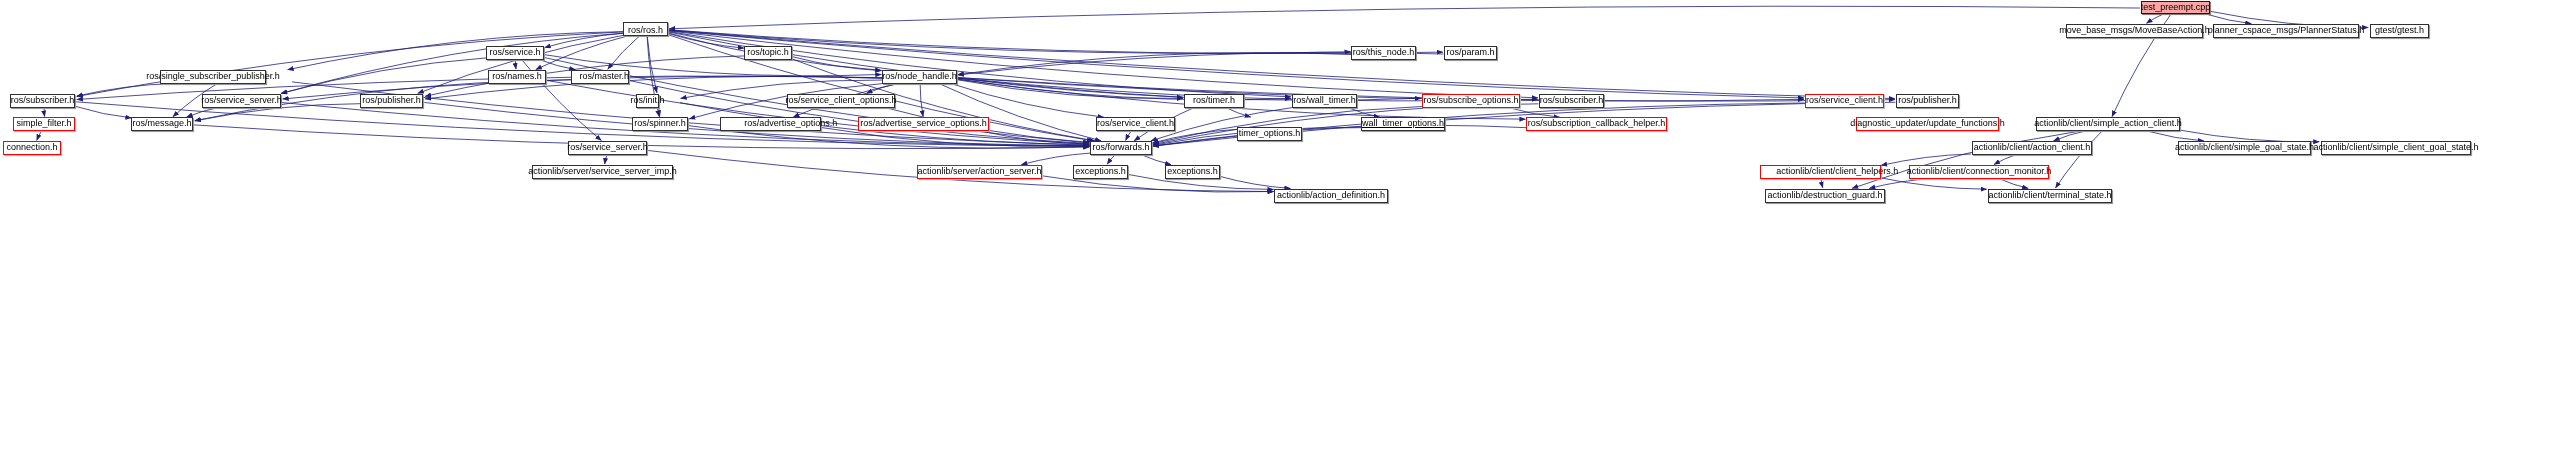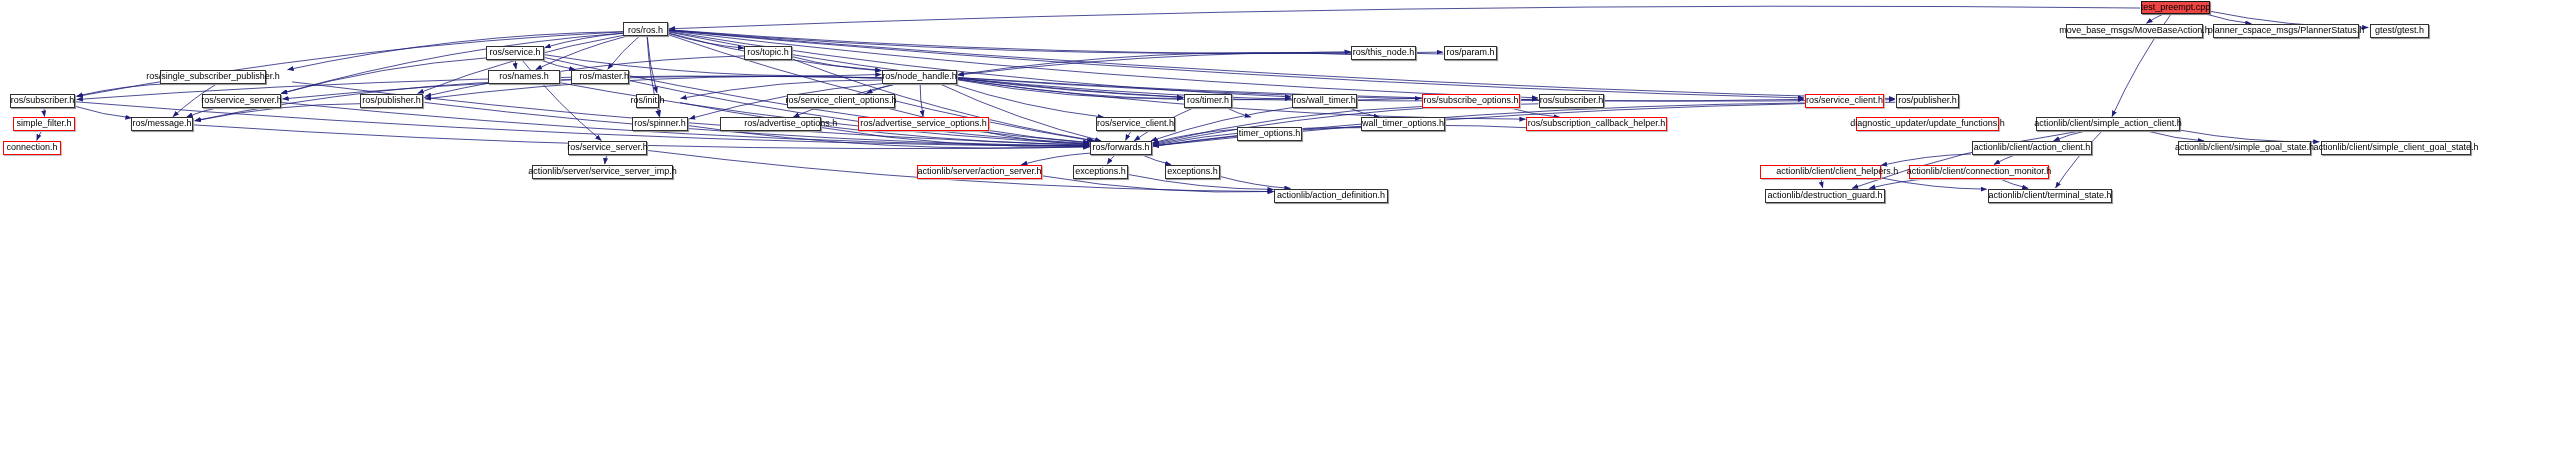--- a/index.html
+++ b/index.html
@@ -22,21 +22,21 @@
     line-height:1;
     display:flex;
     align-items:center;
     justify-content:center;
     white-space:nowrap;
     height:13.7px;
     padding:0 3.6px;
     box-shadow:1.1px 1.1px 0 0 #808080;
   }
   .node.root{
-    background:#ef4444;
+    background:#fca5a5;
     border:0.7px solid #1a1a1a;
   }
   .node.red{
     border:0.7px solid #ff0000;
     box-shadow:1.1px 1.1px 0 0 #c0c0c0;
   }
   .node.plain{
     box-shadow:1.1px 1.1px 0 0 #9a9a9a;
   }
 </style>
@@ -179,21 +179,21 @@
     </div>
     <div class="node plain" style="left: 1351px; top: 46px; width: 65px;">
       <span>ros/this_node.h</span>
     </div>
     <div class="node plain" style="left: 1444px; top: 46px; width: 53px;">
       <span>ros/param.h</span>
     </div>
     <div class="node plain" style="left: 160px; top: 70px; width: 106px;">
       <span>ros/single_subscriber_publisher.h</span>
     </div>
-    <div class="node plain" style="left: 488px; top: 70px; width: 72px;">
+    <div class="node plain" style="left: 488px; top: 70px; width: 58px;">
       <span>ros/names.h</span>
     </div>
     <div class="node plain" style="left: 571px; top: 70px; width: 58px; padding-left: 12px;">
       <span>ros/master.h</span>
     </div>
     <div class="node plain" style="left: 882px; top: 70px; width: 75px;">
       <span>ros/node_handle.h</span>
     </div>
     <div class="node plain" style="left: 10px; top: 94px; width: 65px;">
       <span>ros/subscriber.h</span>
@@ -203,21 +203,21 @@
     </div>
     <div class="node plain" style="left: 360px; top: 94px; width: 63px;">
       <span>ros/publisher.h</span>
     </div>
     <div class="node plain" style="left: 636px; top: 94px; width: 23px;">
       <span>ros/init.h</span>
     </div>
     <div class="node plain" style="left: 787px; top: 94px; width: 108px;">
       <span>ros/service_client_options.h</span>
     </div>
-    <div class="node plain" style="left: 1184px; top: 94px; width: 48px; text-align: center;">
+    <div class="node plain" style="left: 1184px; top: 94px; width: 60px; text-align: center;">
       <span>ros/timer.h</span>
     </div>
     <div class="node plain" style="left: 1292px; top: 94px; width: 65px;">
       <span>ros/wall_timer.h</span>
     </div>
     <div class="node red" style="left: 1422px; top: 94px; width: 98px;">
       <span>ros/subscribe_options.h</span>
     </div>
     <div class="node plain" style="left: 1539px; top: 94px; width: 65px;">
       <span>ros/subscriber.h</span>
@@ -242,21 +242,21 @@
     </div>
     <div class="node red" style="left: 858px; top: 117px; width: 131px;">
       <span>ros/advertise_service_options.h</span>
     </div>
     <div class="node plain" style="left: 1096px; top: 117px; width: 79px;">
       <span>ros/service_client.h</span>
     </div>
     <div class="node plain" style="left: 1237px; top: 127px; width: 65px;">
       <span>timer_options.h</span>
     </div>
-    <div class="node plain" style="left: 1361px; top: 117px; width: 84px;">
+    <div class="node plain" style="left: 1361px; top: 117px; width: 84px; text-decoration: underline;">
       <span>wall_timer_options.h</span>
     </div>
     <div class="node red" style="left: 1526px; top: 117px; width: 141px;">
       <span>ros/subscription_callback_helper.h</span>
     </div>
     <div class="node red" style="left: 1856px; top: 117px; width: 143px;">
       <span>diagnostic_updater/update_functions.h</span>
     </div>
     <div class="node plain" style="left: 2036px; top: 117px; width: 144px;">
       <span>actionlib/client/simple_action_client.h</span>

